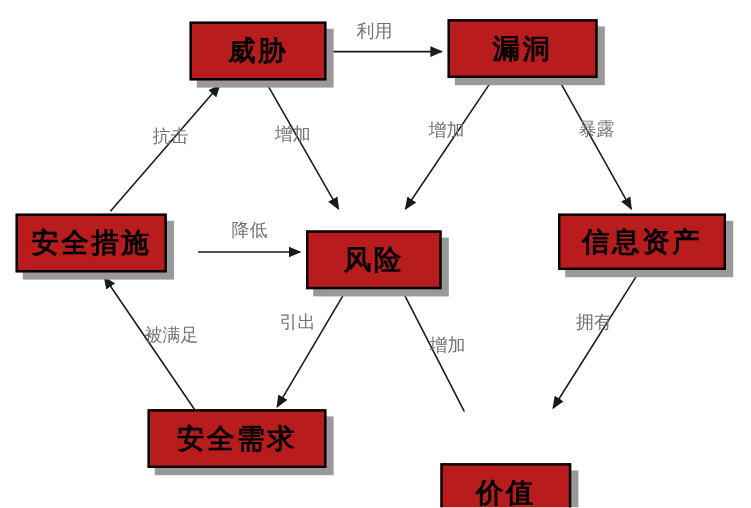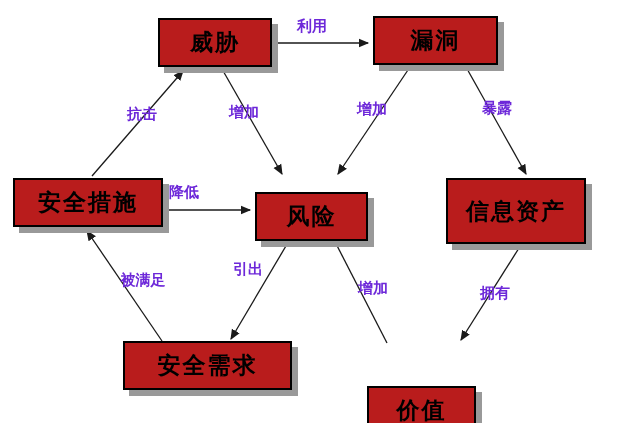--- a/index.html
+++ b/index.html
@@ -39,22 +39,22 @@
     font-weight: bold;
     color: #000000;
     letter-spacing: 2px;
     z-index: 2;
     font-family: Liberation Serif, serif;
   }
   .edge-label {
     position: absolute;
     transform: translate(-50%, -50%);
     font-size: 15px;
-    font-weight: bold;
-    color: #6d28d9;
+    font-weight: normal;
+    color: #737373;
     white-space: nowrap;
     z-index: 3;
   }
 </style>
 </head>
 <body>
 
 <div class="canvas">
 
   <svg class="edges-svg" viewBox="0 0 626 423" xmlns="http://www.w3.org/2000/svg">
@@ -72,43 +72,43 @@
     <line x1="162" y1="341" x2="87" y2="231" marker-end="url(#arrow)"></line>
     <line x1="296" y1="229" x2="231" y2="339" marker-end="url(#arrow)"></line>
     <line x1="387" y1="343" x2="330" y2="232" marker-end="url(#arrow)"></line>
     <line x1="531" y1="229" x2="461" y2="340" marker-end="url(#arrow)"></line>
   </svg>
 
   <div class="node" style="left:158px; top:18px; width:114px; height:49px;">威胁</div>
 
   <div class="node" style="left:373px; top:16px; width:125px; height:49px;">漏洞</div>
 
-  <div class="node" style="left:13px; top:178px; width:150px; height:49px;">安全措施</div>
+  <div class="node" style="left:13px; top:178px; width:126px; height:49px;">安全措施</div>
 
   <div class="node" style="left:255px; top:192px; width:113px; height:49px;">风险</div>
 
-  <div class="node" style="left:446px; top:178px; width:140px; height:66px;">信息资产</div>
+  <div class="node" style="left:465px; top:178px; width:140px; height:47px;">信息资产</div>
 
-  <div class="node" style="left:123px; top:341px; width:169px; height:49px;">安全需求</div>
+  <div class="node" style="left:123px; top:341px; width:149px; height:49px;">安全需求</div>
 
   <div class="node" style="left:367px; top:343px; width:109px; height:49px;margin-top:43px;">价值</div>
 
   <span class="edge-label" style="left:312px; top:26px;">利用</span>
 
   <span class="edge-label" style="left:142px; top:114px;text-align:right;">抗击</span>
 
   <span class="edge-label" style="left:244px; top:112px;">增加</span>
 
   <span class="edge-label" style="left:372px; top:109px;">增加</span>
 
   <span class="edge-label" style="left:497px; top:108px;text-align:right;">暴露</span>
 
-  <span class="edge-label" style="left:184px; top:192px;">降低</span>
+  <span class="edge-label" style="left:208px; top:192px;">降低</span>
 
   <span class="edge-label" style="left:143px; top:280px;">被满足</span>
 
   <span class="edge-label" style="left:248px; top:269px;">引出</span>
 
   <span class="edge-label" style="left:373px; top:288px;">增加</span>
 
-  <span class="edge-label" style="left:495px; top:269px;margin-top:24px;">拥有</span>
+  <span class="edge-label" style="left:495px; top:269px;">拥有</span>
 
 </div>
 
 </body></html>

